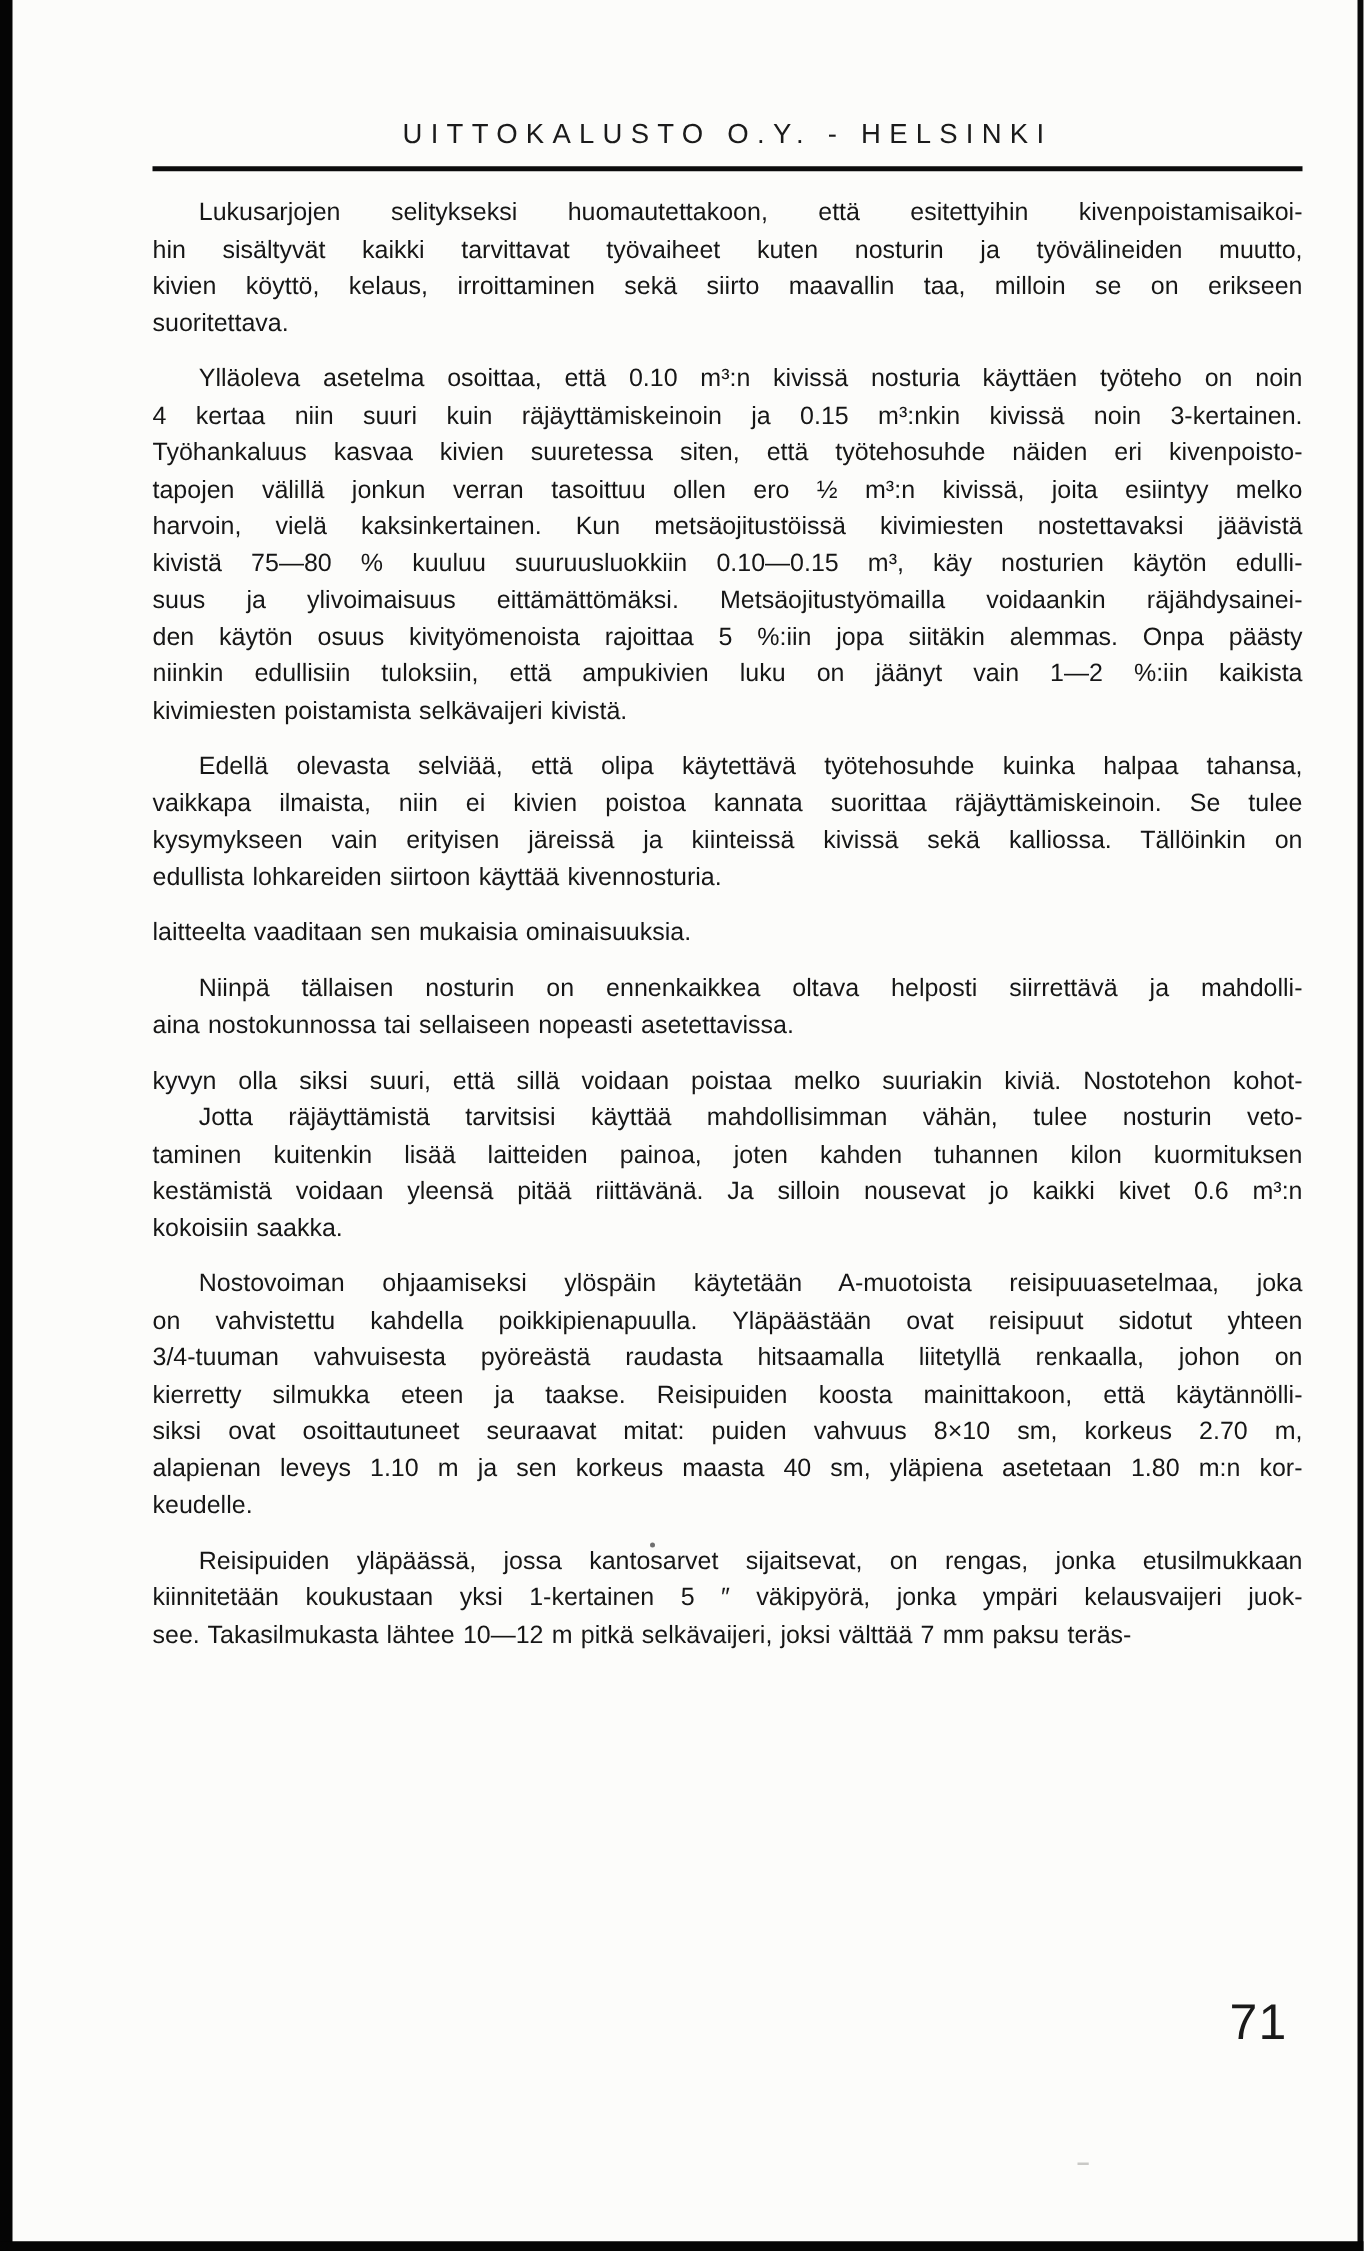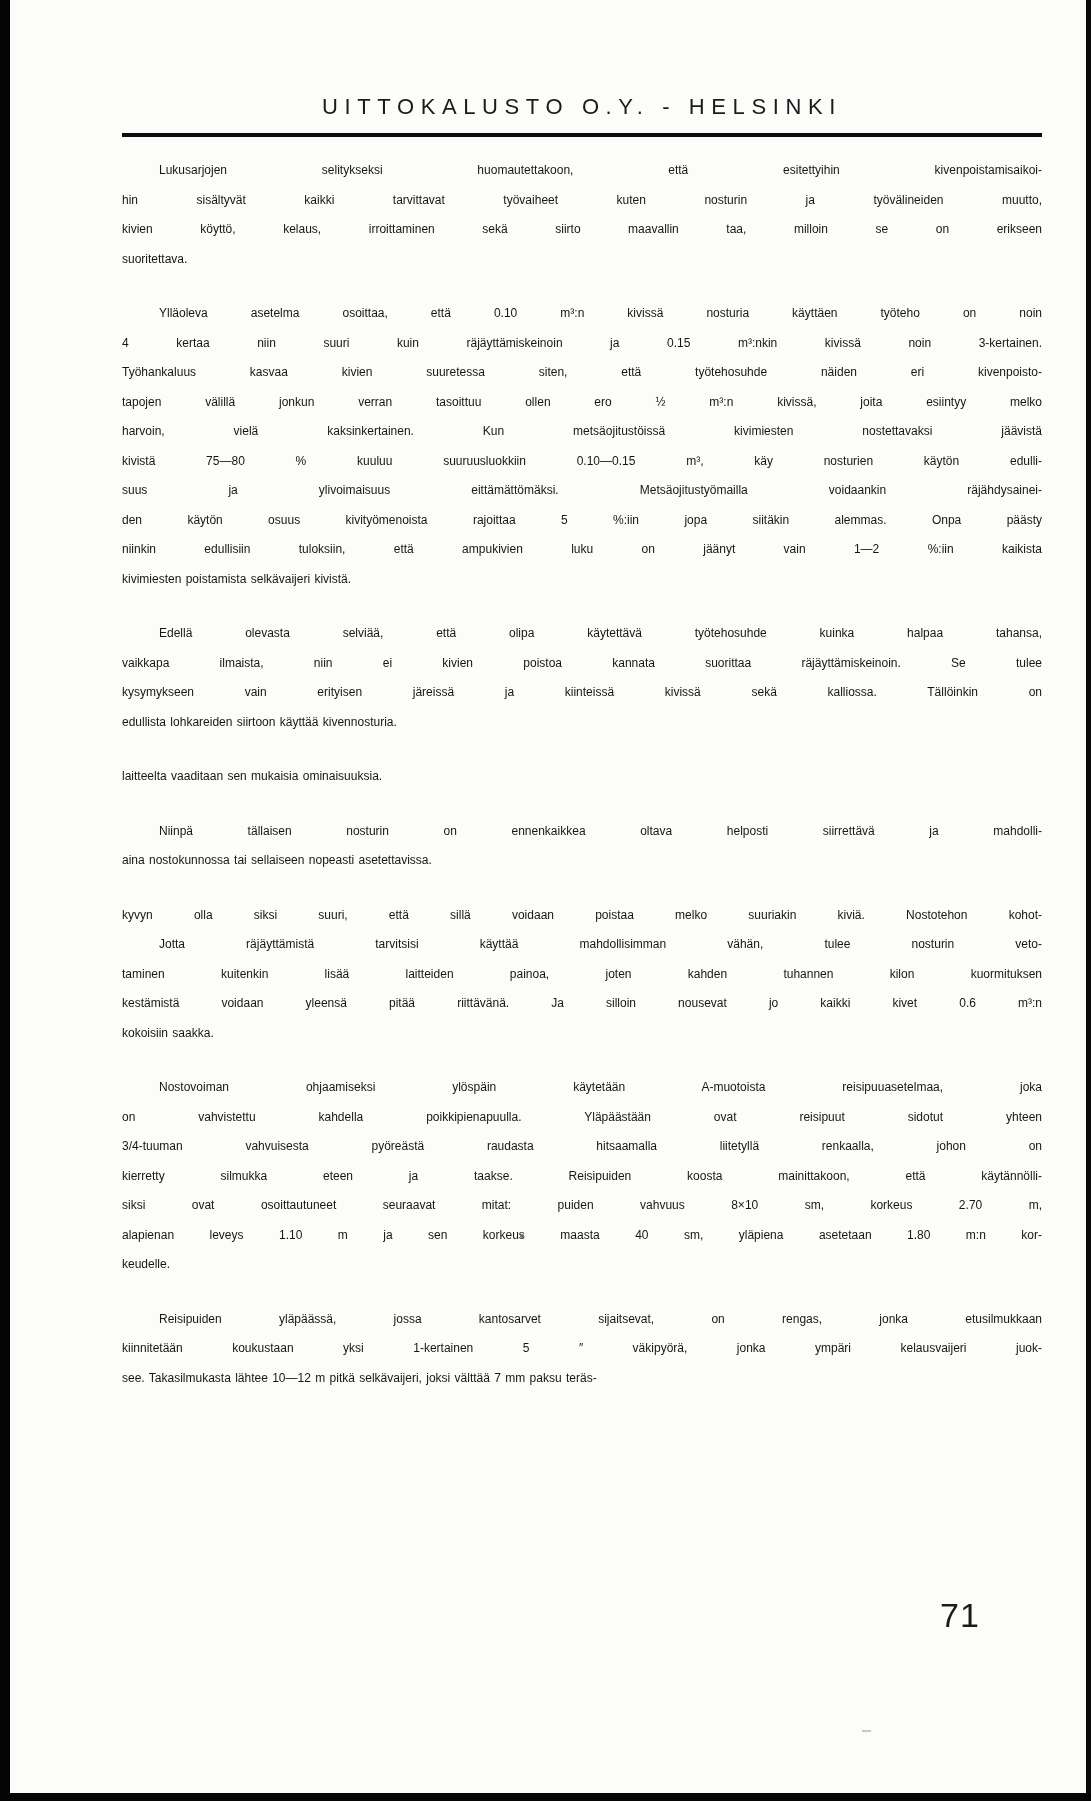--- a/index.html
+++ b/index.html
@@ -24,34 +24,34 @@
     white-space:nowrap;
   }
   .head-rule {
     position:absolute; top:133px; left:122px; width:920px; height:4px;
     background:#0c0c0c;
   }
 
   .text-block {
     position:absolute; top:156px; left:122px; width:920px;
   }
-  .para + .para { margin-top:25px; }
+  .para + .para { margin-top:15px; }
   .line {
-    font-size:12px; line-height:29.5px;
+    font-size:20px; line-height:29.5px;
     text-align:justify; text-align-last:justify;
     word-spacing:1px;
     color:#161616;
   }
   .line.first { text-indent:37px; }
   .line.last  { text-align-last:left; }
 
   .page-number {
     position:absolute; top:1596px; left:940px; width:90px;
-    text-align:left;
-    font-size:34px; letter-spacing:1px; color:#1a1a1a;
+    text-align:right;
+    font-size:40px; letter-spacing:1px; color:#1a1a1a;
   }
 
   .speck-dot  { position:absolute; left:520px; top:1234px; width:4px; height:4px; background:#6f6f6f; border-radius:50%; }
   .speck-dash { position:absolute; left:862px; top:1730px; width:9px; height:2px; background:#c9c9c6; }
 </style>
 </head>
 <body>
 
 <div class="page">
 

